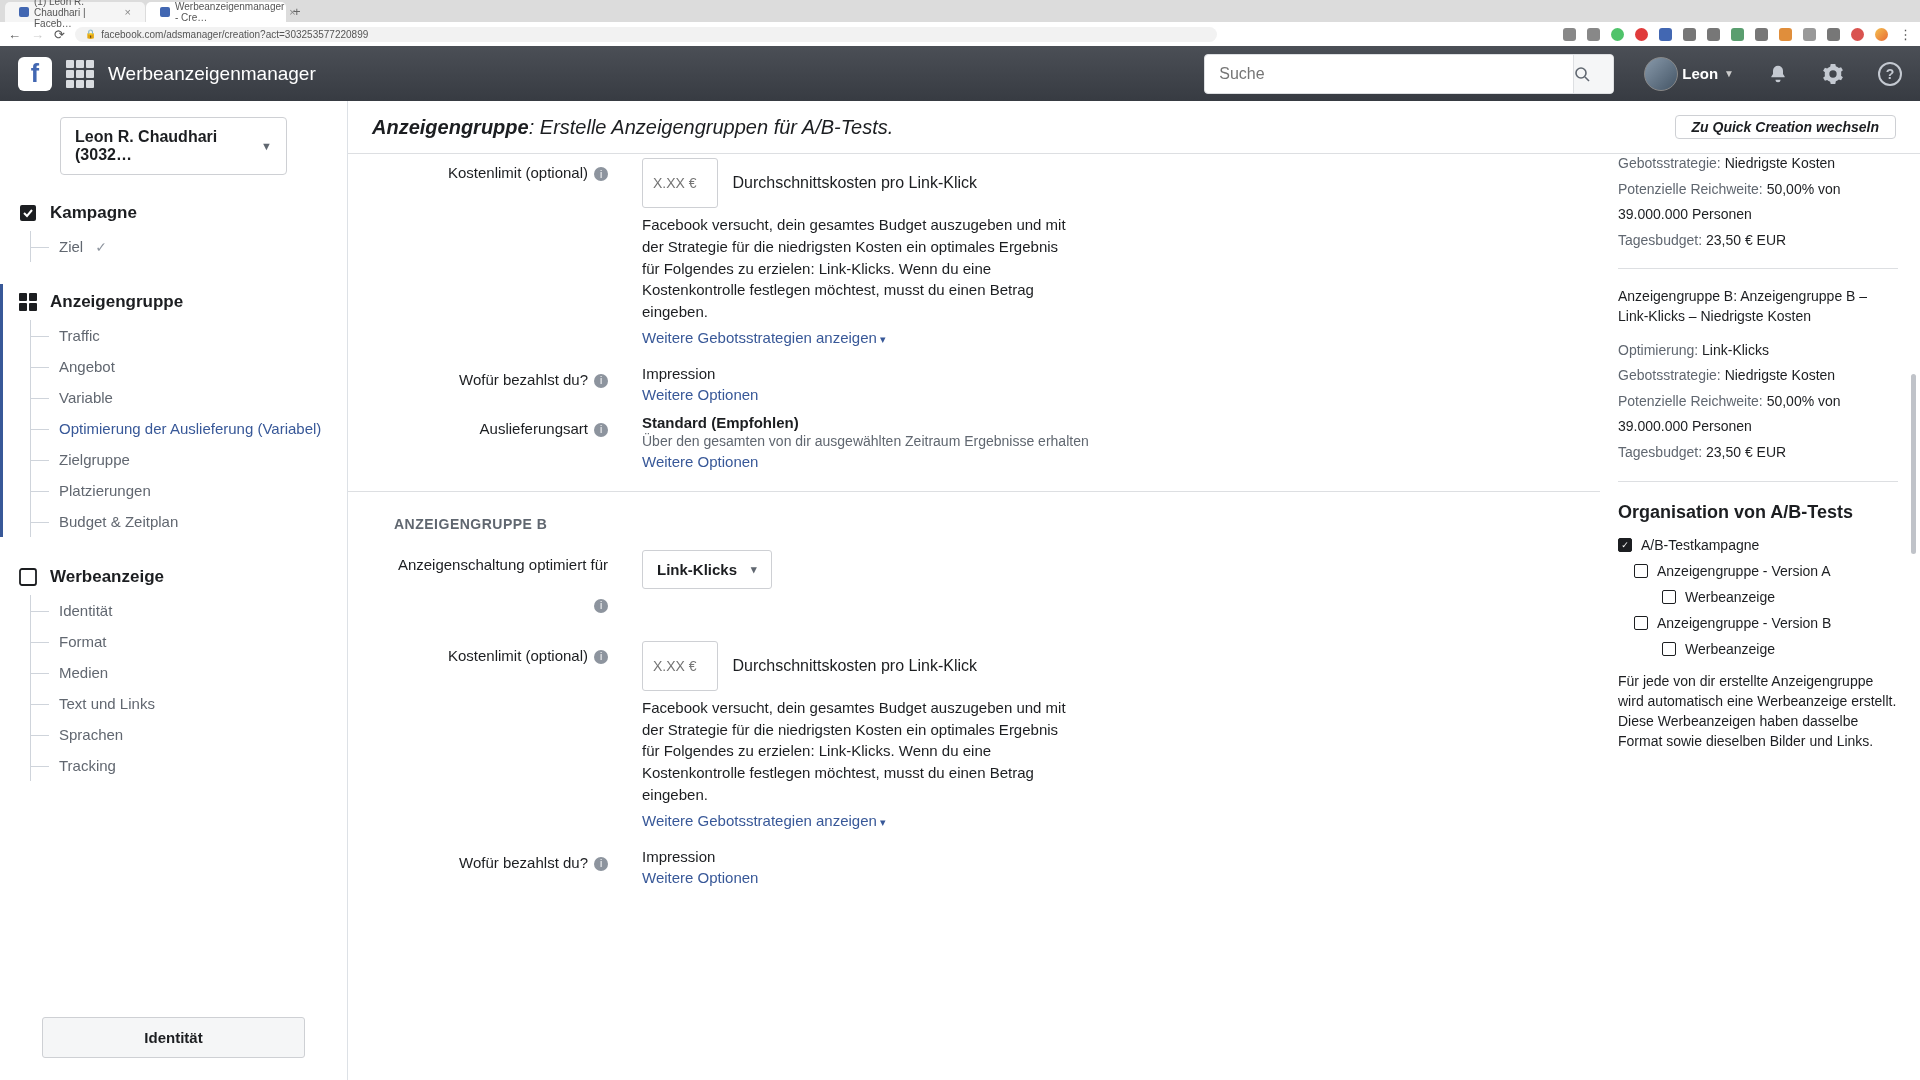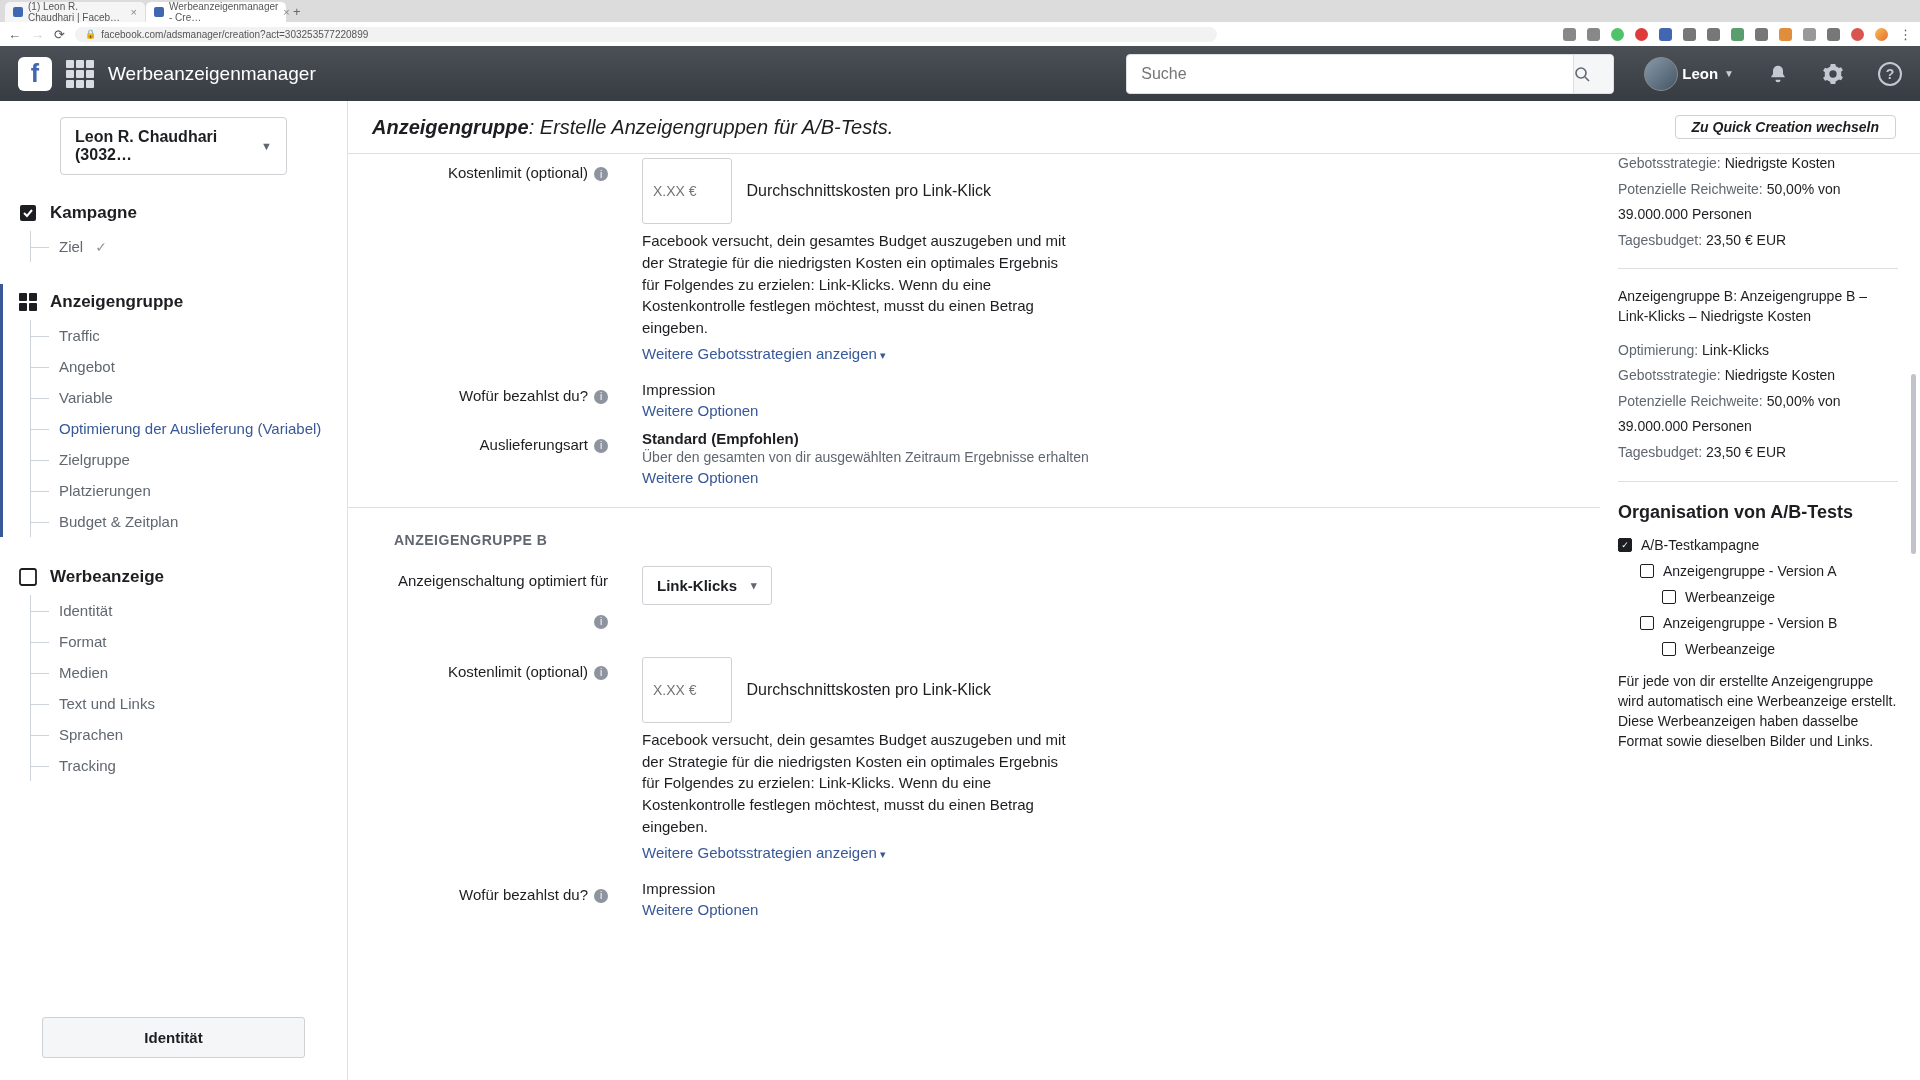--- a/index.html
+++ b/index.html
@@ -1,40 +1,40 @@
 <!DOCTYPE html>
 <html><head>
 <meta charset="utf-8">
 <style>
 * { margin: 0; padding: 0; box-sizing: border-box; font-family: Helvetica, Arial, sans-serif; }
 body { background: #fff; overflow: hidden; }
 
 
 .browser-chrome { height: 46px; background: #f1f1f1; border-bottom: 1px solid #ccc; }
 .tab-strip { display: flex; height: 22px; background: #dcdcdc; align-items: flex-end; padding-left: 5px; gap: 1px; }
-.tab { display: flex; align-items: center; gap: 5px; padding: 3px 8px; font-size: 10px; background: #f5f5f5; border-radius: 5px 5px 0 0; max-width: 140px; height: 20px; color: #555; }
+.tab { display: flex; align-items: center; gap: 5px; padding: 3px 14px; font-size: 10px; background: #f5f5f5; border-radius: 5px 5px 0 0; max-width: 140px; height: 20px; color: #555; }
 .tab.active { background: #fff; }
 .tab-favicon { width: 10px; height: 10px; background: #4267B2; border-radius: 2px; flex-shrink: 0;}
 .tab-close { font-size: 11px; margin-left: auto; color: #888; cursor: pointer; }
 .new-tab { padding: 0 6px; font-size: 13px; color: #666; cursor: pointer; align-self: center;}
 .addr-bar { display: flex; align-items: center; height: 24px; padding: 0 8px; gap: 10px; background: #fff;}
 .nav-arr { color: #ccc; font-size: 13px; cursor: pointer; }
 .nav-arr.enabled { color: #555; }
 .addr-input { flex: 0 0 auto; width: 60%; display: flex; align-items: center; gap: 5px; background: #f2f2f2; border-radius: 12px; padding: 2px 10px; font-size: 10px; color: #555; }
 .lock { font-size: 9px; color: #777; }
 .ext-icons { margin-left: auto; display: flex; gap: 11px; align-items: center; }
 .ext-icon { width: 13px; height: 13px; border-radius: 3px; cursor: pointer; }
 
 
 .fb-bar { height: 55px; background: linear-gradient(to bottom, #4b4f56, #373b42); display: flex; align-items: center; padding: 0 18px; gap: 14px; color: #fff; }
 .fb-logo { width: 34px; height: 34px; background: #fff; border-radius: 6px; display: flex; align-items: center; justify-content: center; color: #4267B2; font-size: 25px; font-weight: 800; cursor: pointer; }
 .fb-apps { width: 28px; height: 28px; display: grid; grid-template-columns: repeat(3,1fr); grid-template-rows: repeat(3,1fr); gap: 2px; cursor: pointer; }
 .fb-apps span { background: #d9dce0; border-radius: 1px; }
 .fb-title { font-size: 19px; color: #fff; }
-.fb-search { margin-left: auto; display: flex; align-items: center; background: #fff; border-radius: 4px; height: 40px; width: 488px; border: 1px solid #dddfe2; }
+.fb-search { margin-left: auto; display: flex; align-items: center; background: #fff; border-radius: 4px; height: 40px; width: 410px; border: 1px solid #dddfe2; }
 .fb-search input { border: none; outline: none; flex: 1; padding: 0 14px; font-size: 16px; background: transparent; color: #333; }
 .fb-search button { width: 40px; height: 100%; background: #f5f6f7; border: none; border-left: 1px solid #dddfe2; cursor: pointer; color: #606770; font-size: 15px; border-radius: 0 4px 4px 0; }
 .fb-user { display: flex; align-items: center; gap: 4px; margin-left: 16px; cursor: pointer; }
 .fb-avatar { width: 34px; height: 34px; border-radius: 50%; background: linear-gradient(135deg,#8899aa,#445566); border: 1px solid #888; }
 .fb-username { color: #fff; font-size: 15px; font-weight: 600; }
 .fb-caret { color: #ccc; font-size: 10px; margin-left: 2px;}
 .fb-icon { color: #c4c9d1; font-size: 20px; margin-left: 20px; cursor: pointer; }
 .fb-help { width: 24px; height: 24px; border: 2px solid #c4c9d1; border-radius: 50%; display: flex; align-items: center; justify-content: center; color: #c4c9d1; font-size: 14px; font-weight: bold; margin-left: 20px; cursor: pointer; }
 
 
@@ -64,21 +64,21 @@
 .quick-btn { margin-left: auto; border: 1px solid #ced0d4; border-radius: 4px; padding: 3px 16px; font-size: 14px; font-weight: 600; cursor: pointer; background: #fff; color: #1c1e21;}
 
 .cols { flex: 1; display: flex; overflow: hidden; }
 
 
 .main { flex: 1; overflow-y: auto; padding: 4px 30px 20px 30px; position: relative;}
 .form-row { display: flex; gap: 34px; margin-bottom: 10px; }
 .form-label { width: 230px; text-align: right; padding-top: 6px; font-size: 15px; color: #1c1e21; display: flex; align-items: flex-start; justify-content: flex-end; gap: 6px;}
 .info-ic { width: 14px; height: 14px; border-radius: 50%; background: #8d949e; color: #fff; font-size: 10px; display: inline-flex; align-items: center; justify-content: center; font-style: normal; flex-shrink: 0; margin-top: 3px; cursor: help;}
 .form-field { flex: 1; }
-.cost-input { width: 90px; border: 1px solid #ced0d4; border-radius: 3px; padding: 24px 10px; font-size: 14px; color: #8d949e; margin-right: 10px; }
+.cost-input { width: 76px; border: 1px solid #ced0d4; border-radius: 3px; padding: 16px 10px; font-size: 14px; color: #8d949e; margin-right: 10px; }
 .inline-label { font-size: 16px; color: #1c1e21; }
 .help-text { font-size: 15px; color: #1c1e21; line-height: 1.45; max-width: 430px; margin-top: 6px;}
 .link { color: #385898; cursor: pointer; font-size: 15px; display: inline-block; }
 .link-drop::after { content: ' ▾'; font-size: 11px; color: #385898;}
 .val-text { font-size: 15px; color: #1c1e21; }
 .val-bold { font-weight: 600; }
 .sub-text { font-size: 14px; color: #606770; margin-top: 2px;}
 .grp-hdr { font-size: 14px; font-weight: 700; letter-spacing: 0.5px; color: #606770; margin: 24px 0 18px 16px; text-transform: uppercase;}
 .divider { border: none; border-top: 1px solid #dddfe2; margin: 20px -30px 0 -30px;}
 .select-btn { border: 1px solid #ced0d4; border-radius: 3px; padding: 10px 14px; font-size: 15px; font-weight: 600; color: #1c1e21; cursor: pointer; background: #fff; display: inline-flex; align-items: center; gap: 14px;}
@@ -91,21 +91,21 @@
 .rail-row b { font-weight: 400; }
 .rail-label { color: #606770; }
 .rail-sep { border: none; border-top: 1px solid #dddfe2; margin: 18px 0;}
 .rail-h { font-size: 18px; font-weight: 700; margin: 20px 0 14px 0;}
 .org-item { display: flex; align-items: center; gap: 9px; margin-bottom: 10px; font-size: 14px; cursor: pointer;}
 .org-ic { width: 14px; height: 14px; border: 1.5px solid #1c1e21; border-radius: 2px; display: flex; align-items: center; justify-content: center; font-size: 9px; flex-shrink:0;}
 .org-ic.check { background: #1c1e21; color: #fff; border-radius: 2px;}
 .org-ic.grid { display: grid; grid-template-columns: 1fr 1fr; grid-template-rows: 1fr 1fr; gap: 1px; padding: 1px; border-radius: 2px;}
 .org-ic.grid span { background: #1c1e21; border-radius: 0.5px;}
 .org-ic.single { border-radius: 2px;}
-.indent1 { margin-left: 22px;}
+.indent1 { margin-left: 16px;}
 .indent2 { margin-left: 44px;}
 .rail-note { font-size: 14px; color: #1c1e21; line-height: 1.45; margin-top: 14px;}
 
 svg { display:block; }
 </style>
 </head>
 <body>
 
 <div class="browser-chrome">
   <div class="tab-strip">

